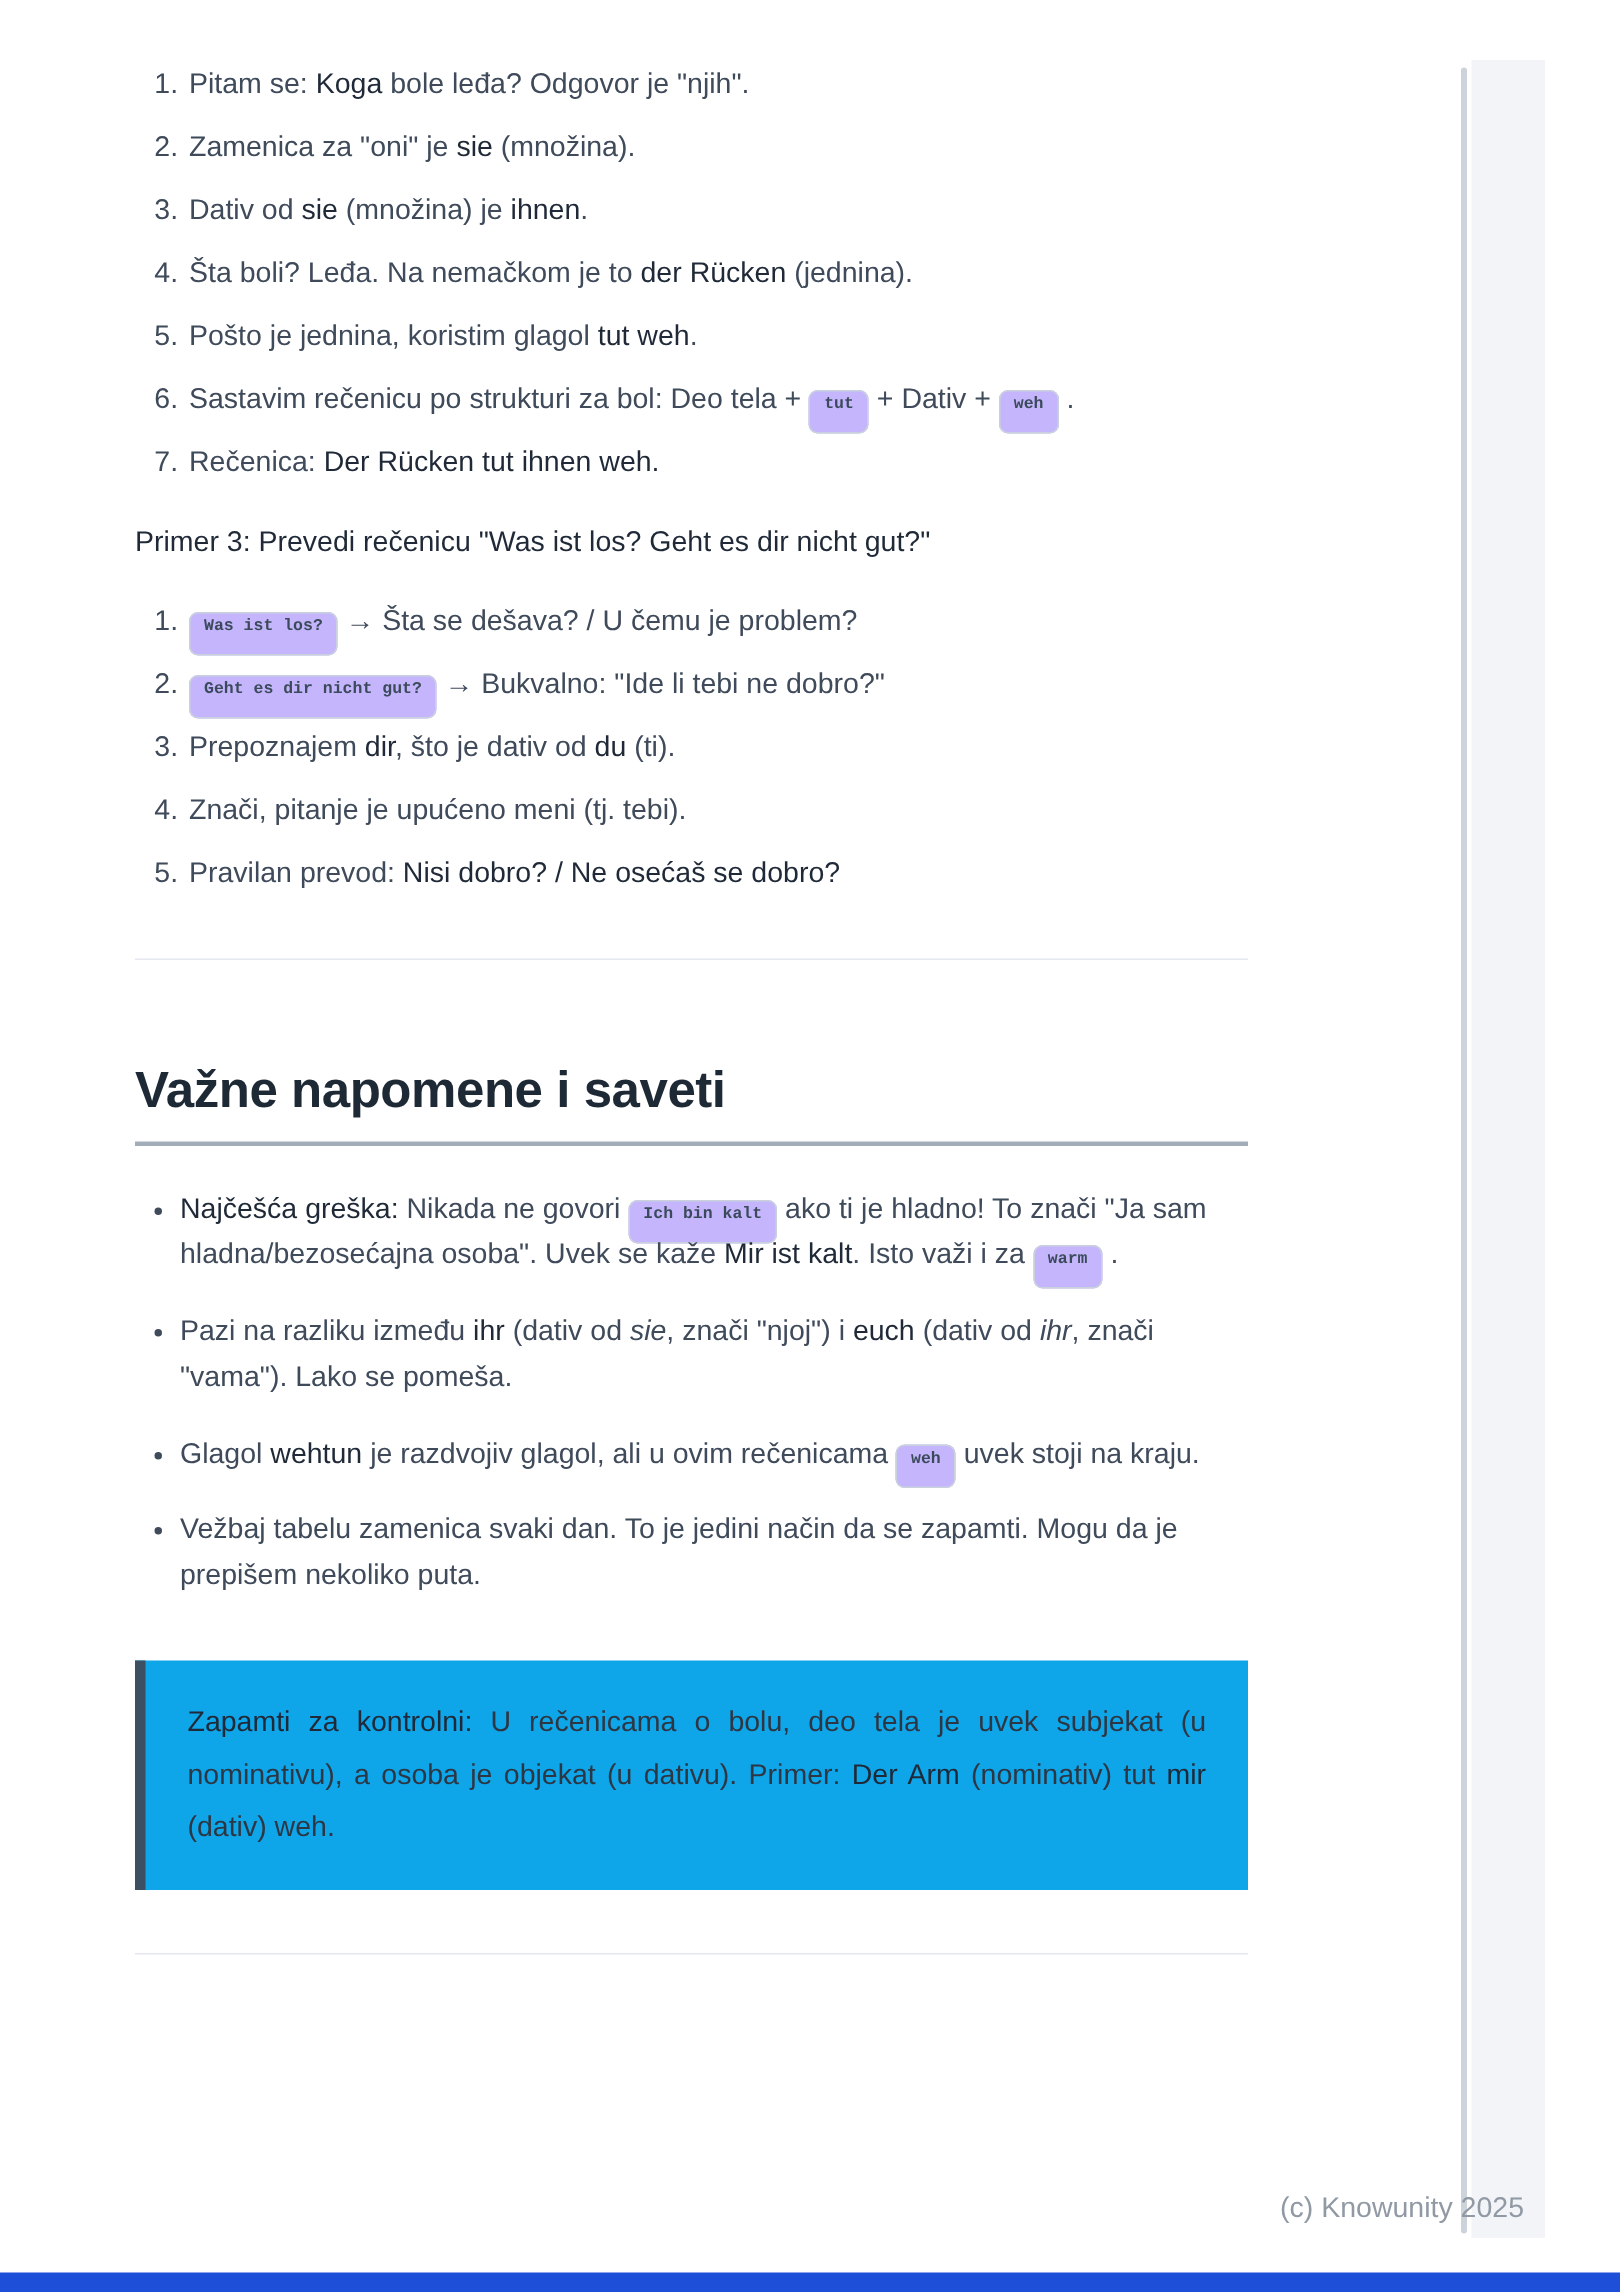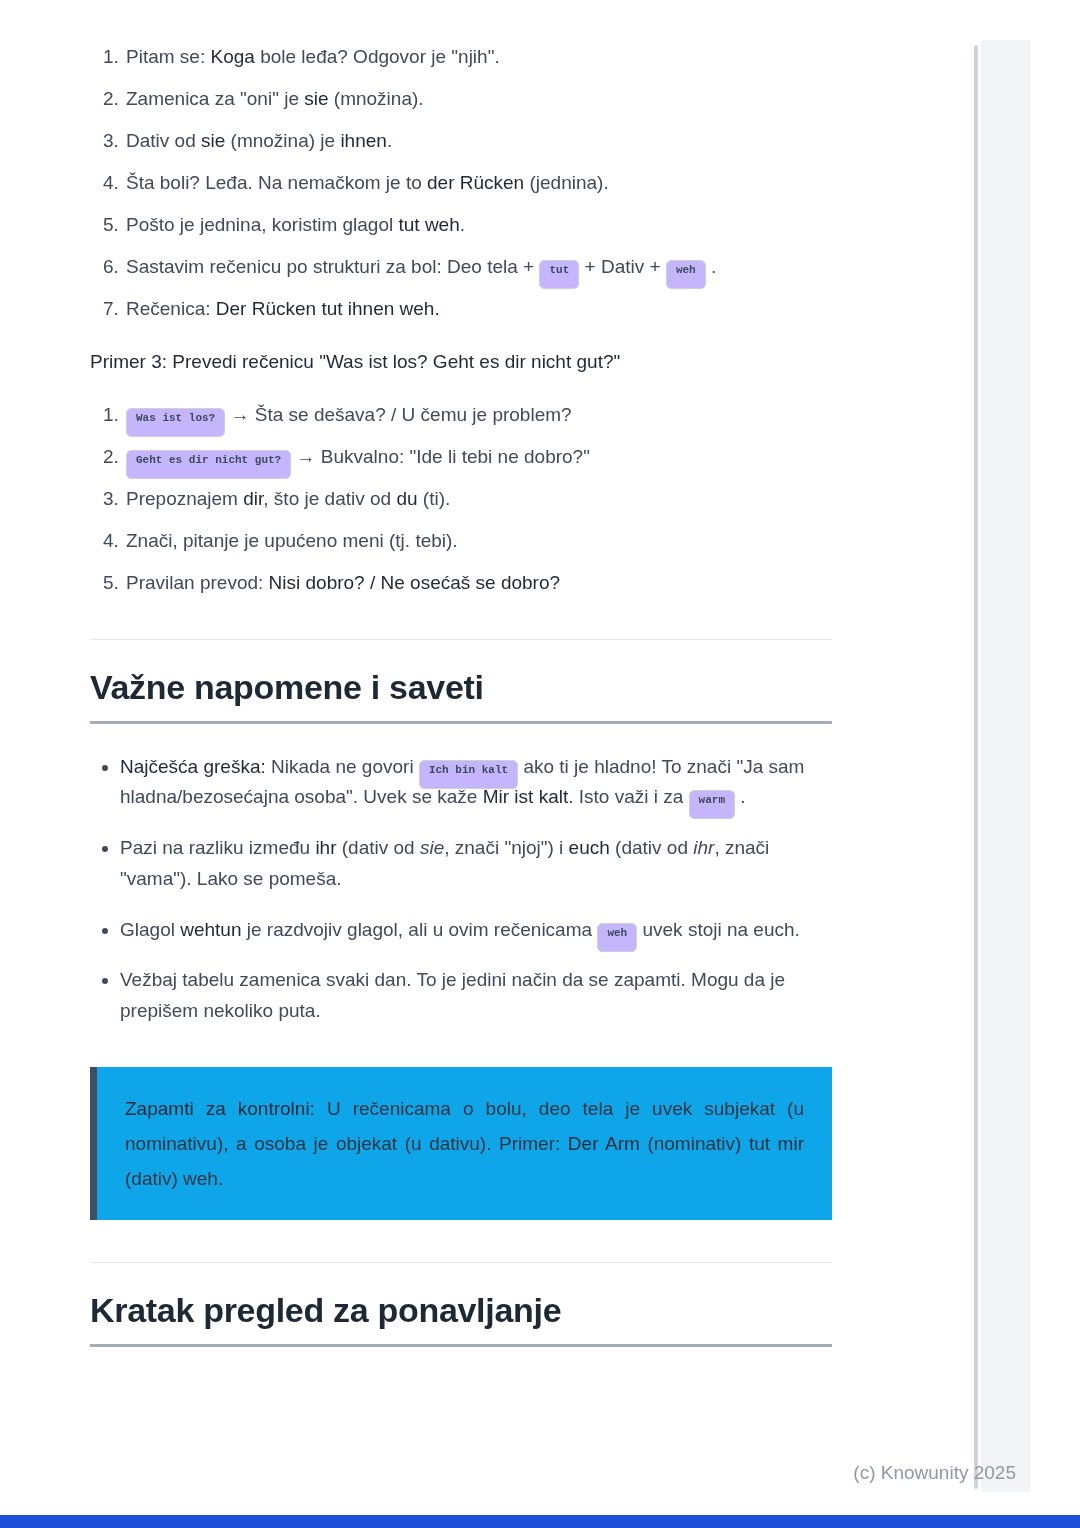--- a/index.html
+++ b/index.html
@@ -45,21 +45,21 @@
   }
   hr.divider {
     border: none;
     border-top: 1px solid #e4e8ee;
     margin: 42px 0 0 0;
   }
   h2.section-title {
     font-size: 34px;
     font-weight: 700;
     color: #1e2936;
-    margin-top: 28px;
+    margin-top: 68px;
     padding-bottom: 14px;
     border-bottom: 3px solid #a2adb9;
     letter-spacing: -0.3px;
   }
   ul.bullets {
     margin-top: 28px;
     padding-left: 30px;
     font-size: 19px;
     line-height: 1.62;
   }
@@ -135,29 +135,28 @@
       <li><span>Pravilan prevod: </span><strong>Nisi dobro? / Ne osećaš se dobro?</strong></li>
     </ol>
 
     <hr class="divider">
 
     <h2 class="section-title">Važne napomene i saveti</h2>
 
     <ul class="bullets">
       <li><strong>Najčešća greška:</strong><span> Nikada ne govori </span><code class="chip">Ich bin kalt</code><span> ako ti je hladno! To znači "Ja sam hladna/bezosećajna osoba". Uvek se kaže </span><strong>Mir ist kalt</strong><span>. Isto važi i za </span><code class="chip">warm</code><span> .</span></li>
       <li><span>Pazi na razliku između </span><strong>ihr</strong><span> (dativ od </span><em>sie</em><span>, znači "njoj") i </span><strong>euch</strong><span> (dativ od </span><em>ihr</em><span>, znači "vama"). Lako se pomeša.</span></li>
-      <li><span>Glagol </span><strong>wehtun</strong><span> je razdvojiv glagol, ali u ovim rečenicama </span><code class="chip">weh</code><span> uvek stoji na euch.</span></li>
+      <li><span>Glagol </span><strong>wehtun</strong><span> je razdvojiv glagol, ali u ovim rečenicama </span><code class="chip">weh</code><span> uvek stoji na kraju.</span></li>
       <li><span>Vežbaj tabelu zamenica svaki dan. To je jedini način da se zapamti. Mogu da je prepišem nekoliko puta.</span></li>
     </ul>
 
     <blockquote class="callout"><strong>Zapamti za kontrolni:</strong><span> U rečenicama o bolu, deo tela je uvek subjekat (u nominativu), a osoba je objekat (u dativu). Primer: </span><strong>Der Arm</strong><span> (nominativ) tut </span><strong>mir</strong><span> (dativ) weh.</span></blockquote>
 
     <hr class="divider">
 
-    <h2 class="section-title">Kratak pregled za ponavljanje</h2>
 
   </main>
 
   <div class="footer-credit">(c) Knowunity 2025</div>
 
   <div class="scroll-gutter"></div>
   <div class="scroll-thumb"></div>
 
   <div class="bottom-bar"></div>
 

